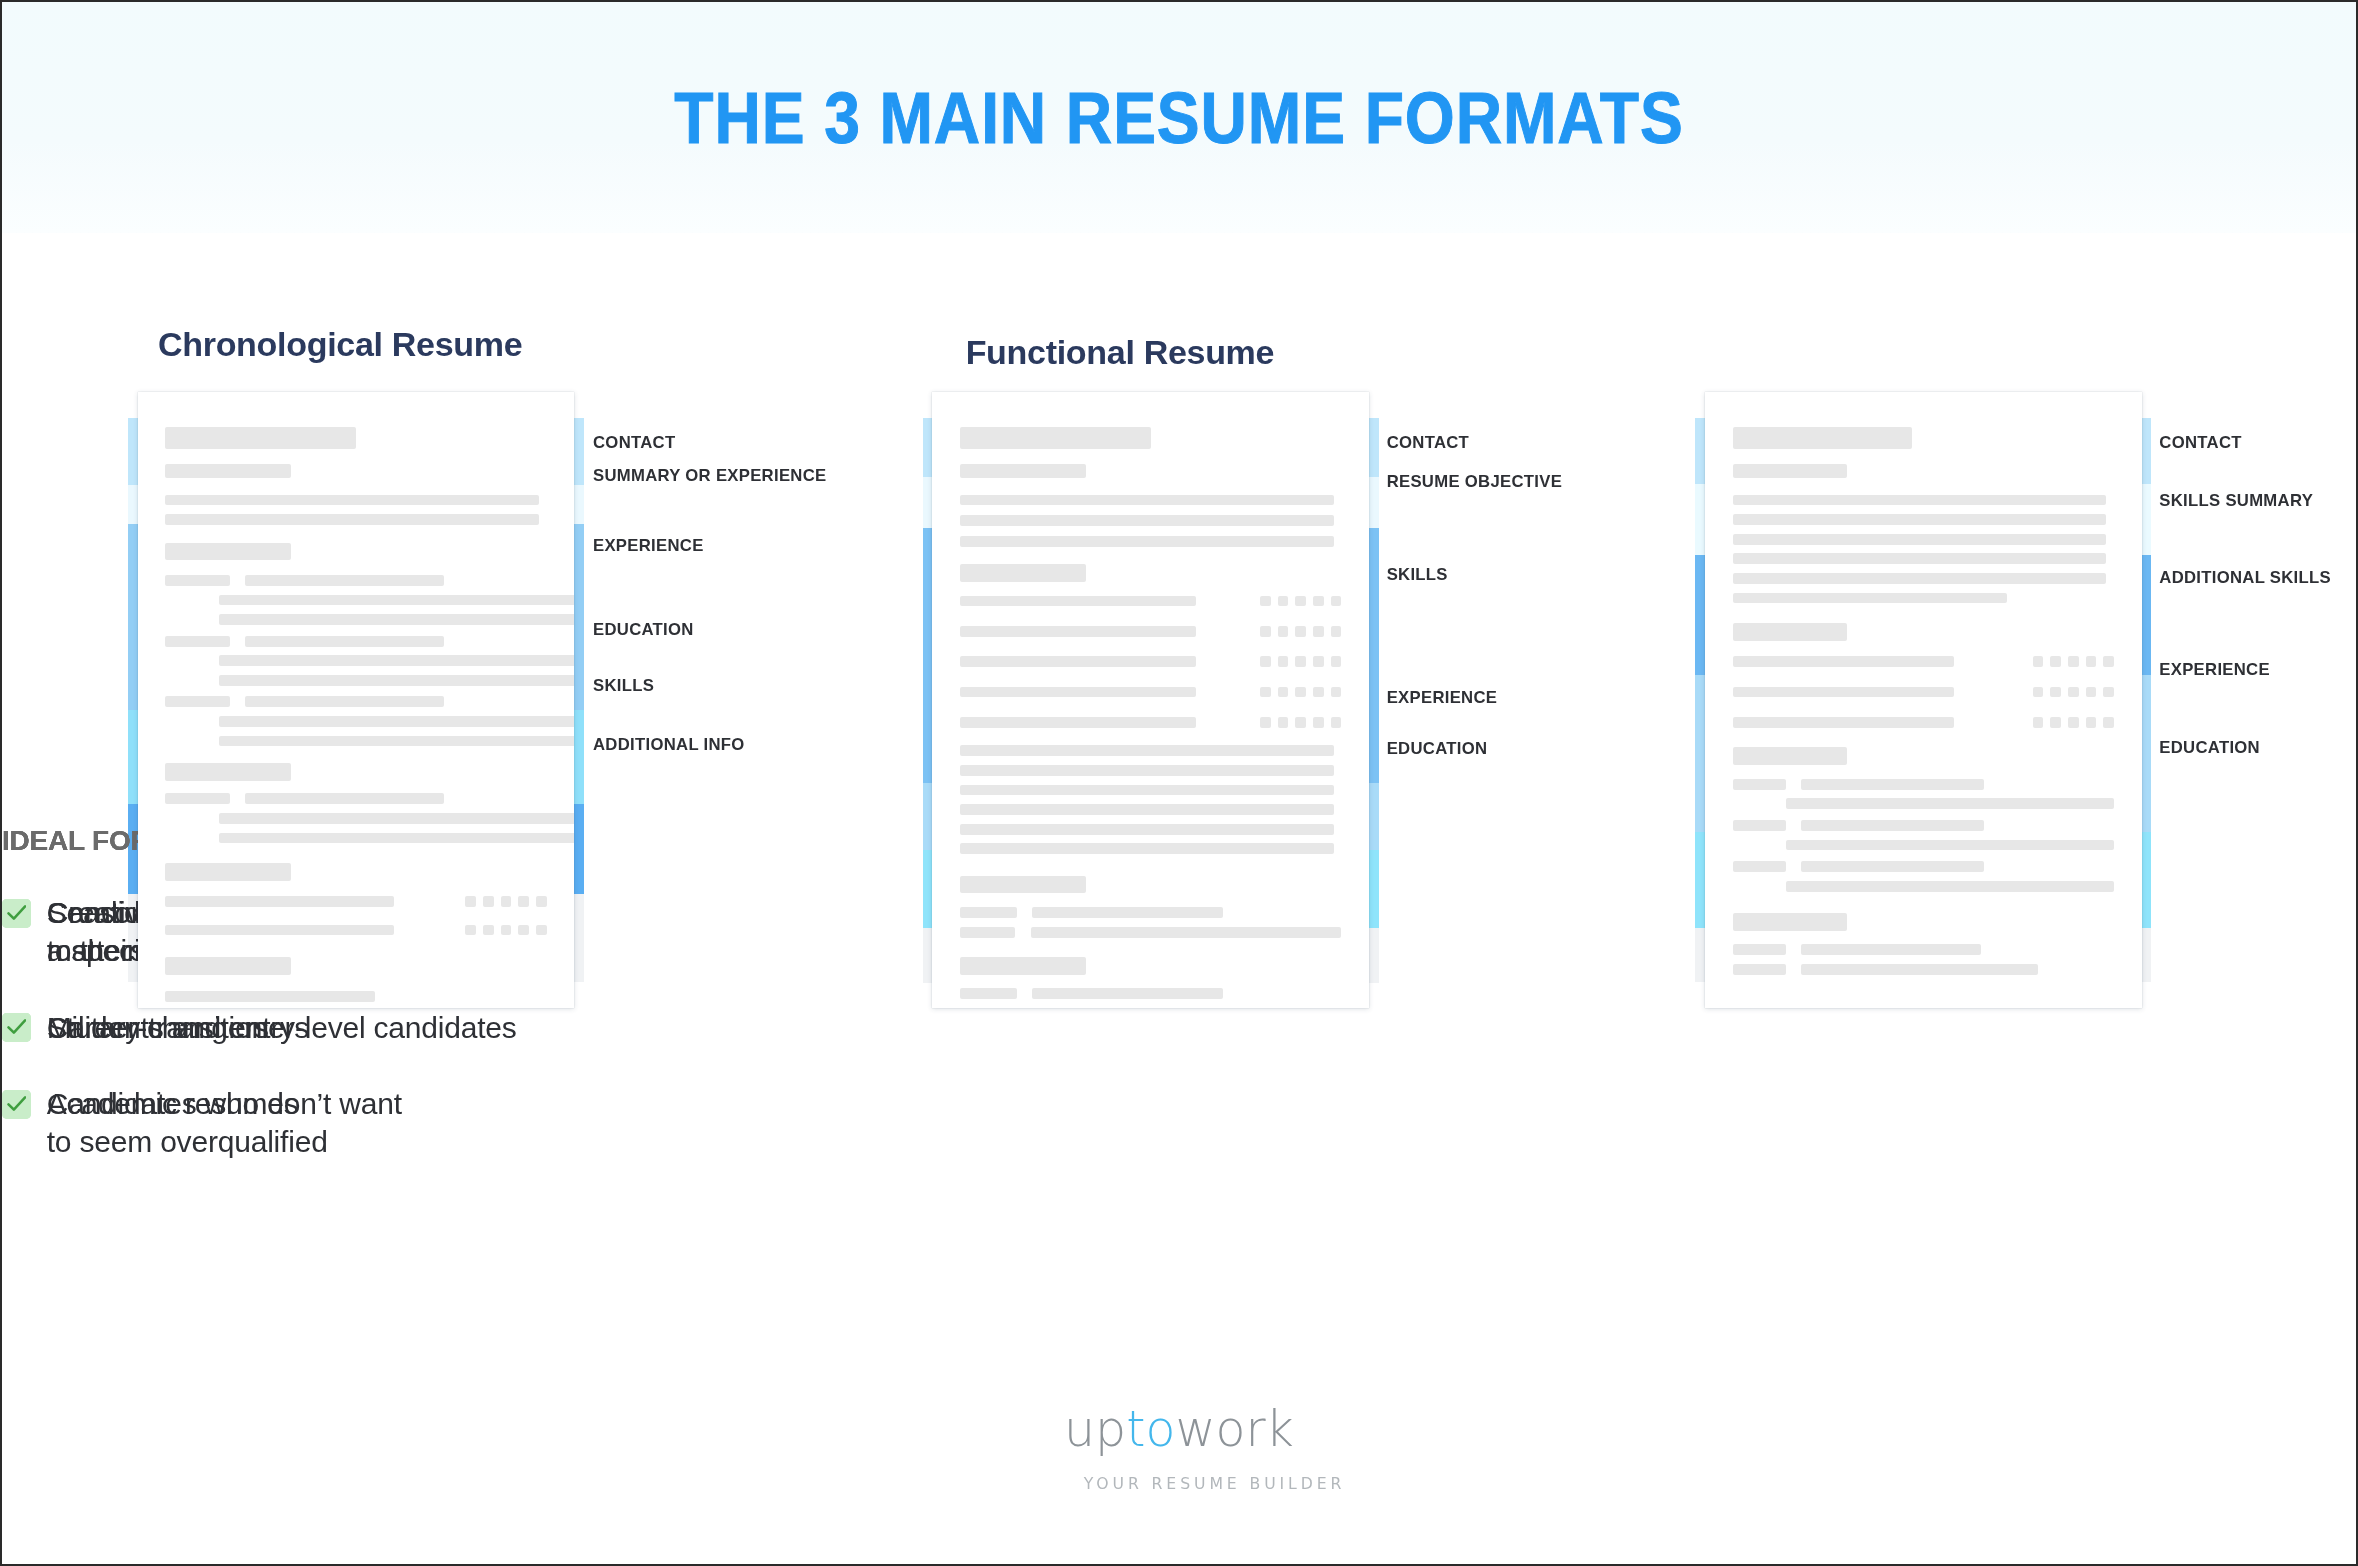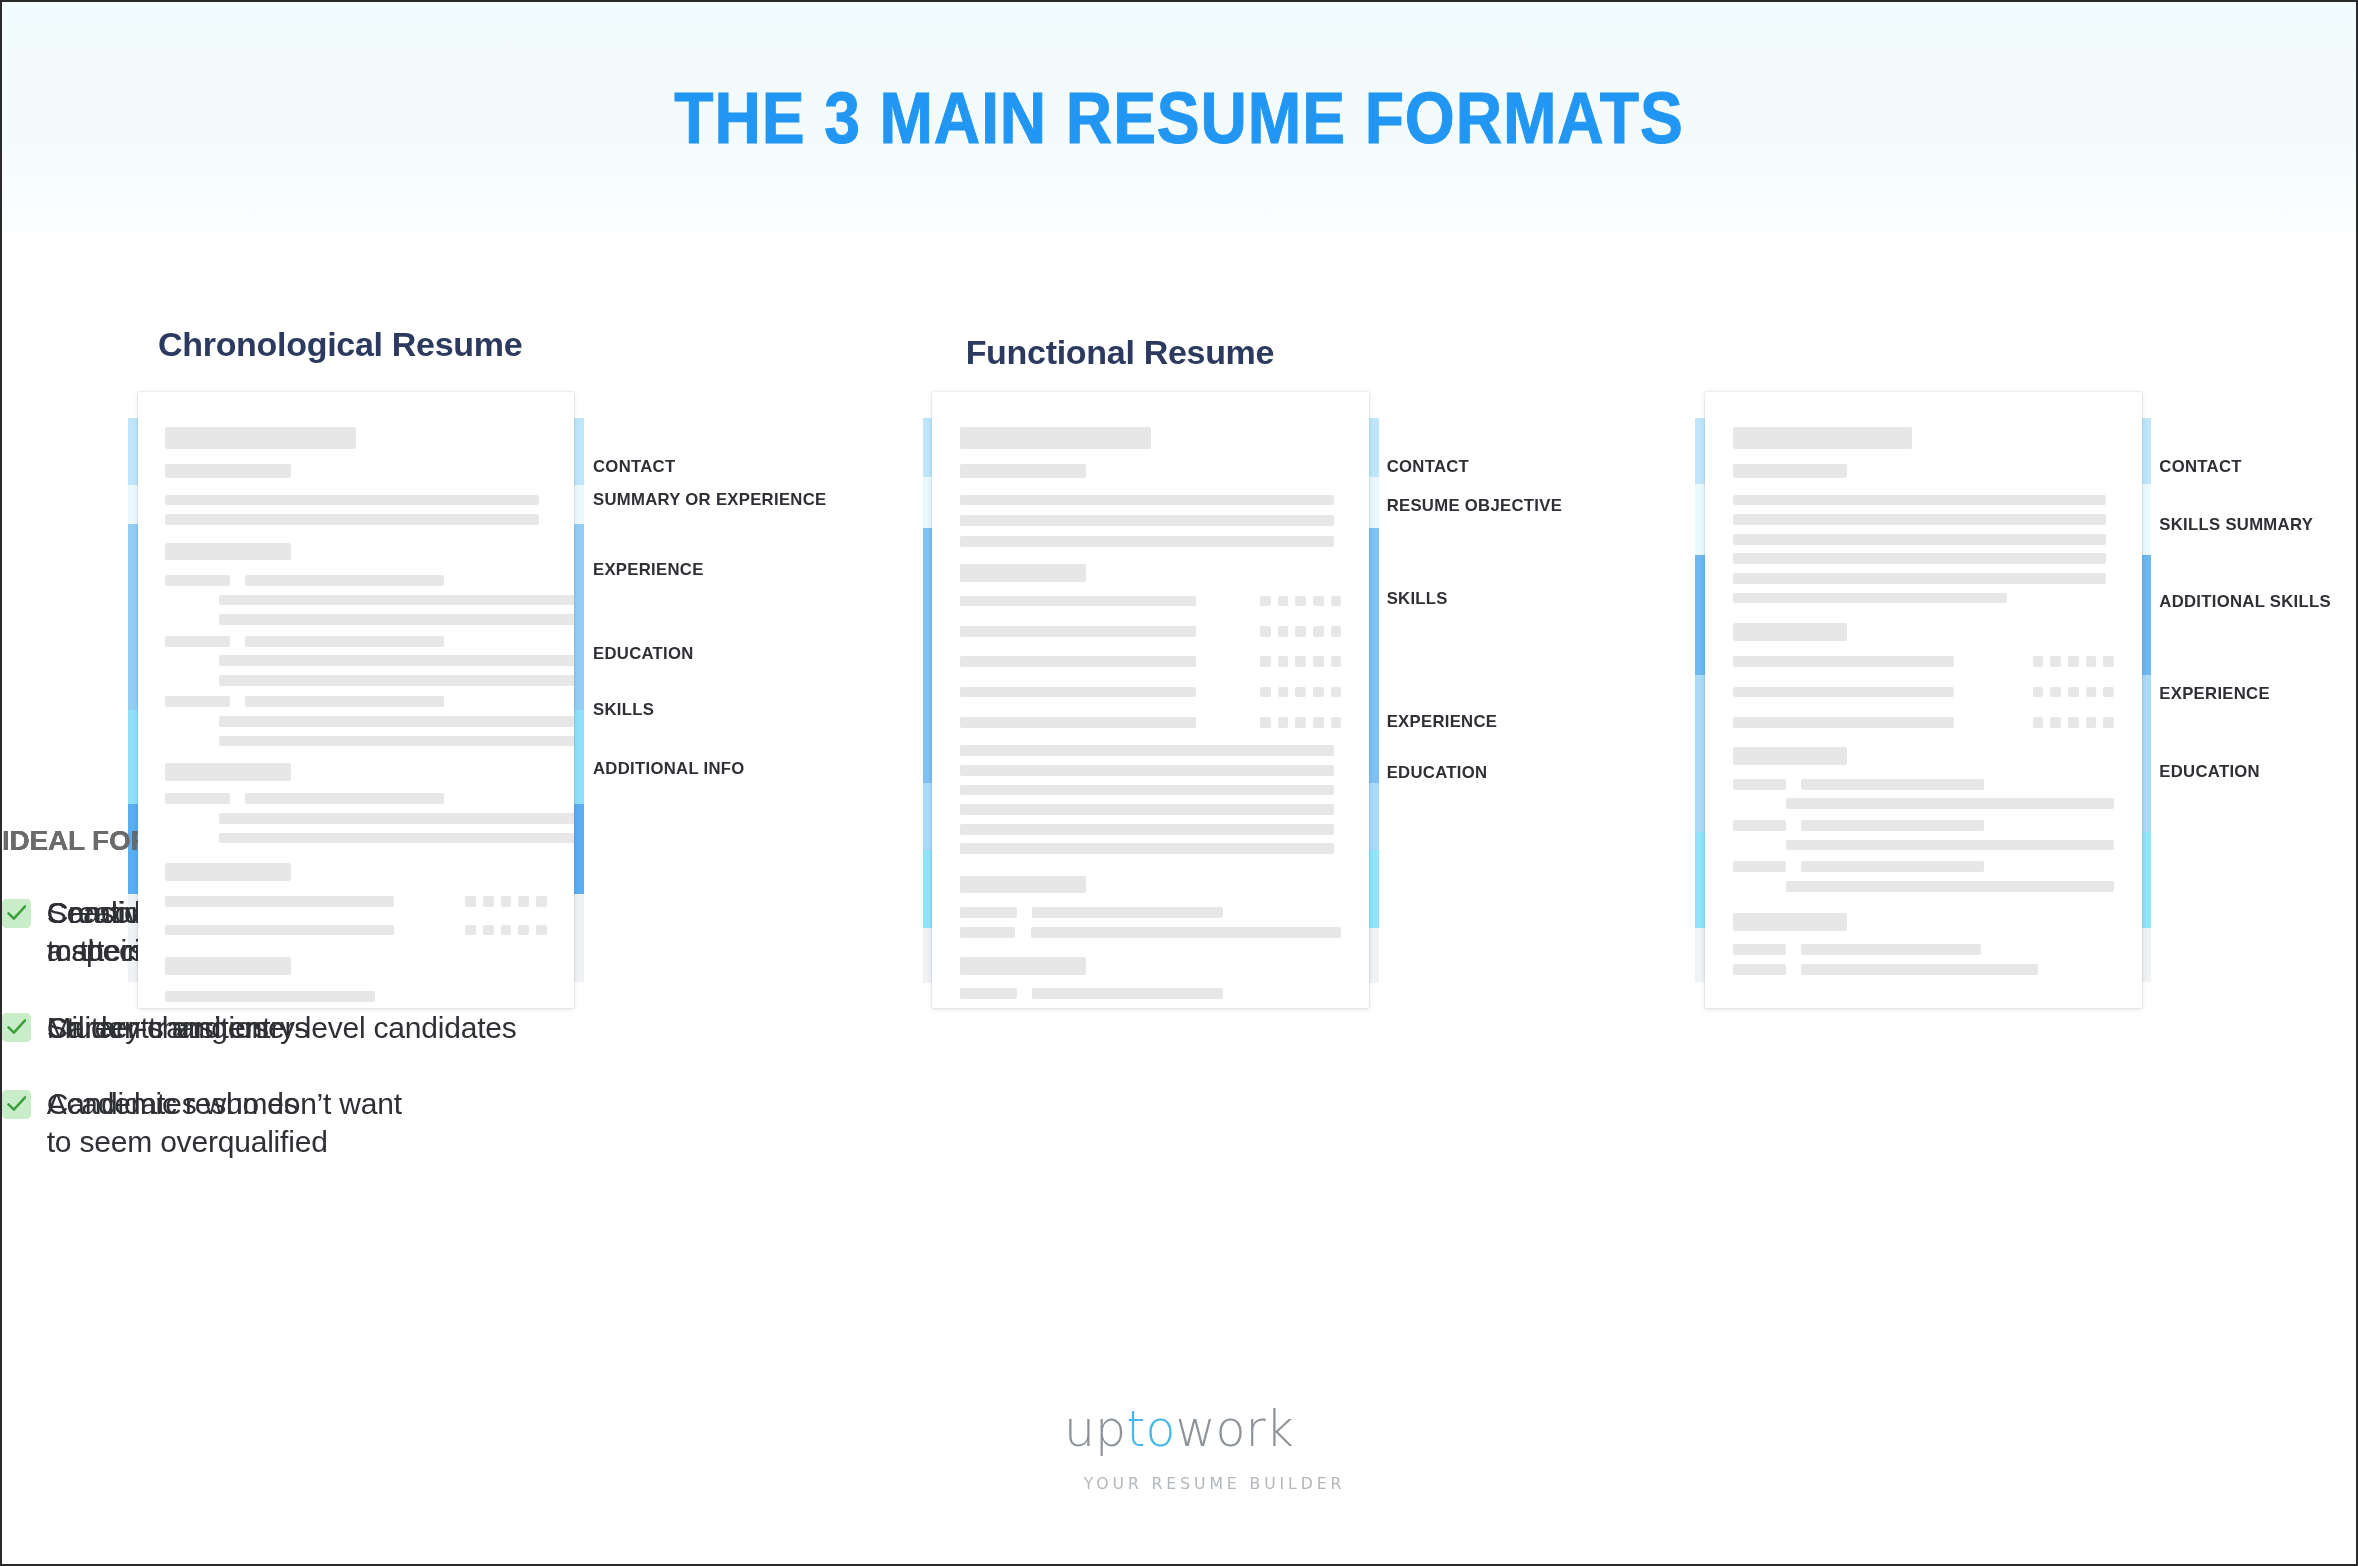--- a/index.html
+++ b/index.html
@@ -77,21 +77,21 @@
   .dot{ width:10.8px; height:10.8px; background:#e7e7e7; border-radius:2px; }
 
   
   .labels{ position:absolute; top:159px; height:616px; }
   .col-0 .labels{ left:567px; }
   .col-1 .labels{ left:584px; }
   .col-2 .labels{ left:580px; }
   .sec-label{
     position:absolute; left:0;
     font-size:16.7px; font-weight:bold; color:#2e3035;
-    letter-spacing:0.3px; white-space:nowrap;margin-top:24px;
+    letter-spacing:0.3px; white-space:nowrap;
   }
 
   
   .ideal{ position:absolute; top:823px; }
   .ideal-title{
     font-size:28px; font-weight:bold; color:#6b6b6b;
     letter-spacing:-0.2px; margin-bottom:37px;
   }
   .ideal-list{ list-style:none; }
   .ideal-item{ display:flex; align-items:flex-start; margin-bottom:39px; }

